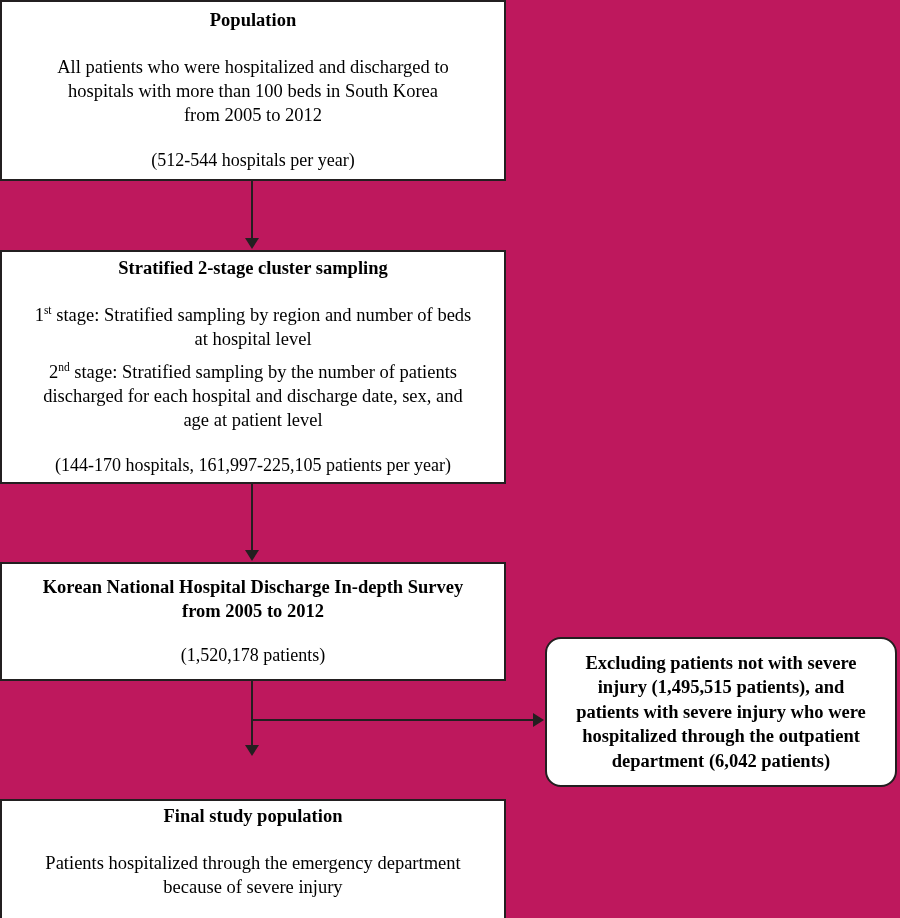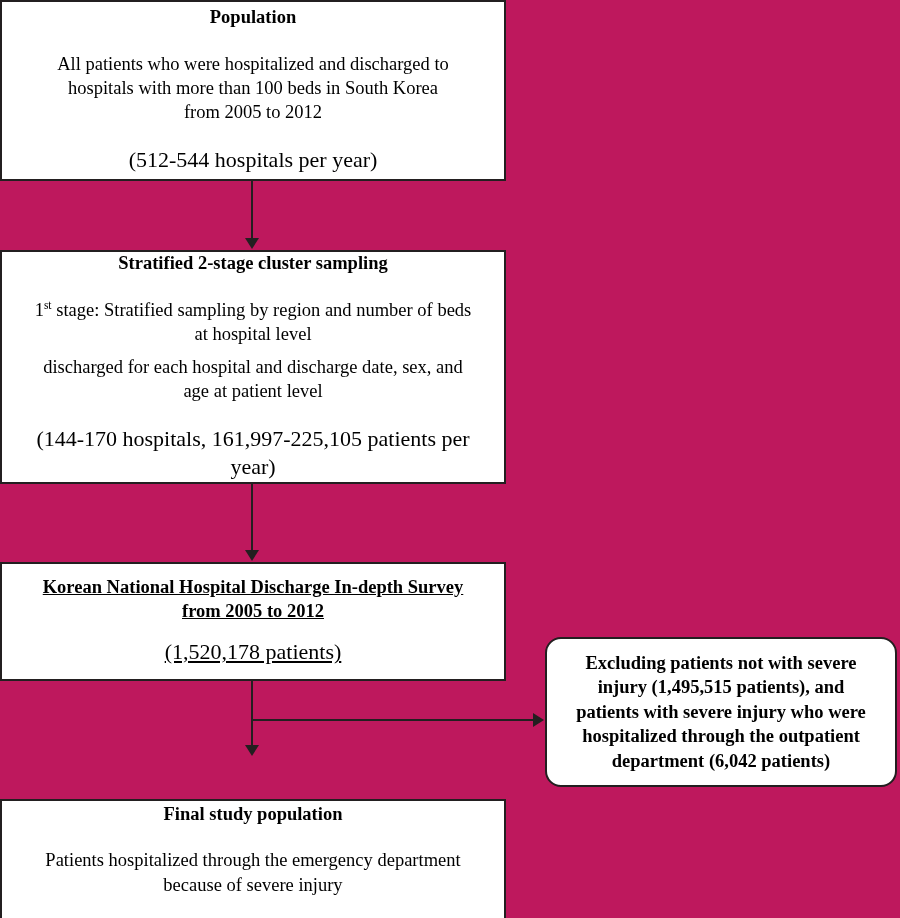--- a/index.html
+++ b/index.html
@@ -36,41 +36,40 @@
     font-size: 18.5px;
     line-height: 1.28;
   }
   .box .body {
     font-weight: normal;
     font-size: 18.5px;
     line-height: 1.3;
   }
   .box .count {
     font-weight: normal;
-    font-size: 22px;
+    font-size: 18px;
     line-height: 1.3;
   }
 
   
   .gap-lg { height: 22px; }
   .gap-sm { height: 9px; }
 
   
   #box-population {
     left: 0px; top: 0px; width: 506px; height: 181px;
     padding: 0 14px;
   }
   #box-sampling {
     left: 0px; top: 250px; width: 506px; height: 234px;
     padding: 0 12px;
   }
   #box-survey {
     left: 0px; top: 562px; width: 506px; height: 119px;
     padding: 12px 14px;
-    text-decoration: underline;
   }
   #box-final {
     left: 0px; top: 799px; width: 506px; height: 152px;
     padding: 0 14px;
   }
   #box-excluded {
     left: 545px; top: 637px; width: 352px; height: 150px;
     padding: 0 14px;
     border-radius: 16px;
   }
@@ -142,20 +141,21 @@
 
   <div class="vline" id="conn-1-2-line"></div>
   <div class="arrow-down" id="conn-1-2-head"></div>
 
   <div class="box" id="box-sampling">
     <div class="title">Stratified 2-stage cluster sampling</div>
     <div class="gap-lg"></div>
     <div class="body"><span>1</span><sup>st</sup><span> stage: Stratified sampling by region and number of beds</span></div>
     <div class="body">at hospital level</div>
     <div class="gap-sm"></div>
+    <div class="body"><span>2</span><sup>nd</sup><span> stage: Stratified sampling by the number of patients</span></div>
     <div class="body">discharged for each hospital and discharge date, sex, and</div>
     <div class="body">age at patient level</div>
     <div class="gap-lg"></div>
     <div class="count">(144-170 hospitals, 161,997-225,105 patients per year)</div>
   </div>
 
   <div class="vline" id="conn-2-3-line"></div>
   <div class="arrow-down" id="conn-2-3-head"></div>
 
   <div class="box" id="box-survey">

